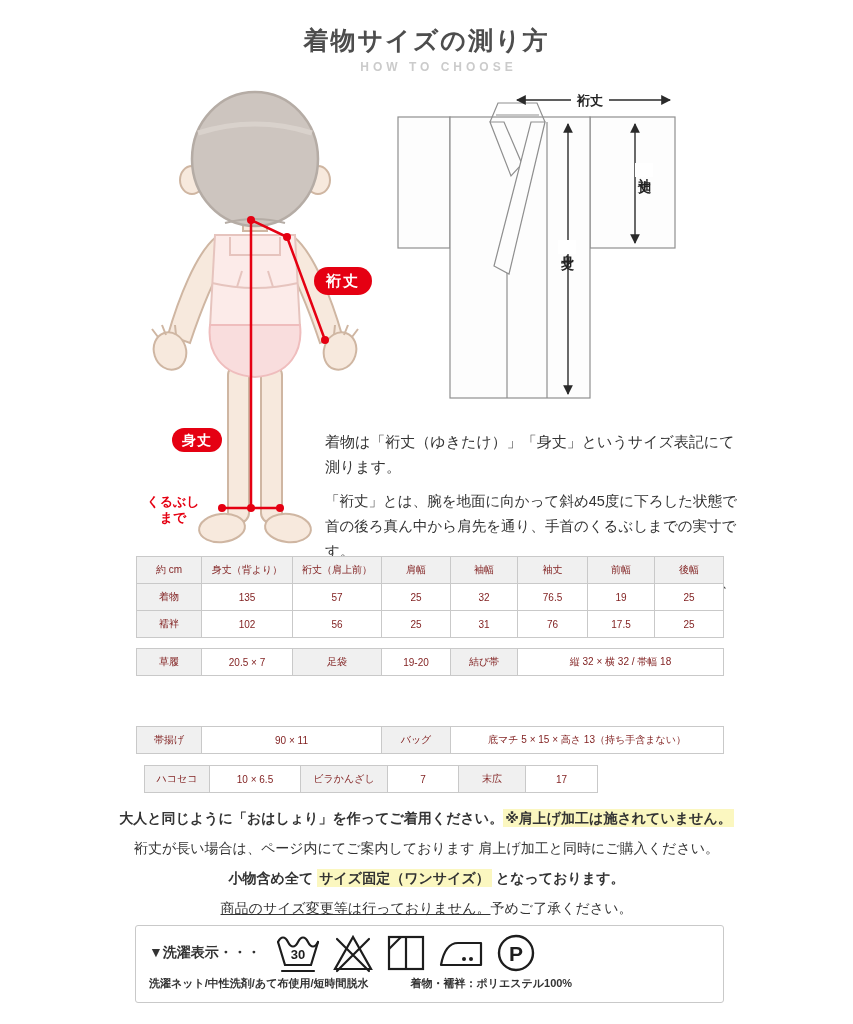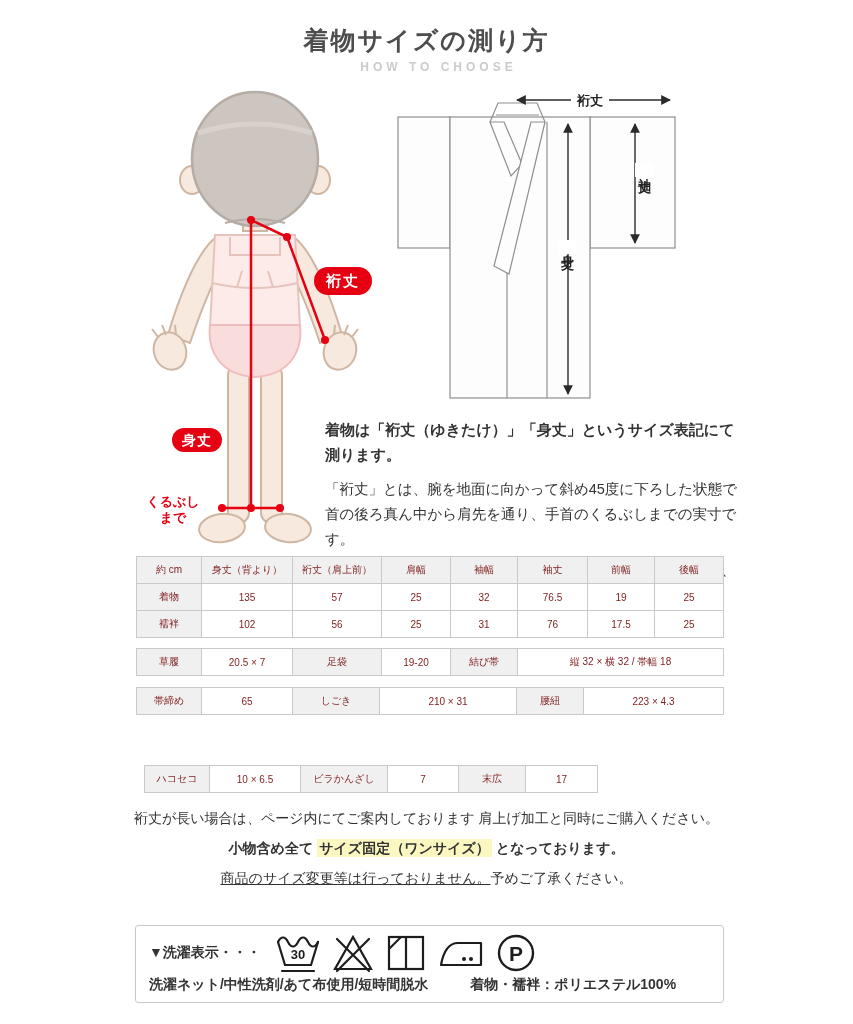--- a/index.html
+++ b/index.html
@@ -19,21 +19,21 @@
 
   
   .kimono-label{background:#fff;color:#222;font-size:13px;font-weight:bold;}
   .kl-top{left:571px;top:92px;padding:0 6px;height:18px;line-height:18px;}
   .kl-vert{writing-mode:vertical-rl;text-orientation:upright;letter-spacing:3px;padding:4px 0;}
   .kl-sode{left:635px;top:163px;}
   .kl-mi{left:558px;top:240px;}
 
   
   .desc{left:325px;top:417px;width:420px;font-size:14.5px;line-height:25px;color:#333;}
-  .desc .intro{font-weight:bold;font-size:15px;margin:0 0 10px 0;}
+  .desc .intro{font-weight:normal;font-size:15px;margin:12px 0 10px 0;}
   .desc p{margin:0 0 6px 0;}
 
   
   table.tbl{border-collapse:collapse;table-layout:fixed;position:absolute;background:#fff;}
   table.tbl th,table.tbl td{border:1px solid #c9c9c9;text-align:center;vertical-align:middle;
     font-size:10px;font-weight:normal;color:#7f1d1d;padding:6px 2px;white-space:nowrap;overflow:hidden;background:#fff;}
   table.tbl .lab{background:#f0f0f0;}
 
   
   .notes{left:0;top:803px;width:853px;text-align:center;font-size:14px;color:#333;}
@@ -42,21 +42,21 @@
   .hl{background:#fbf7c0;padding:1px 2px;}
   .ul{text-decoration:underline;}
   .notes .sp{margin:0 4px;}
 
   
   .care-box{left:135px;top:925px;width:589px;height:78px;border:1px solid #c9c9c9;border-radius:3px;box-sizing:border-box;padding:5px 13px 6px 13px;background:#fff;}
   .care-row1{display:flex;align-items:center;height:44px;}
   .care-heading{font-size:14px;font-weight:bold;color:#333;margin-right:14px;white-space:nowrap;}
   .care-icons{display:flex;align-items:flex-start;gap:10px;}
   .care-icons svg{display:block;}
-  .care-row2{display:flex;align-items:center;font-size:14px;font-weight:bold;color:#333;margin-top:1px;}
+  .care-row2{display:flex;align-items:center;font-size:11px;font-weight:bold;color:#333;margin-top:1px;}
   .care-row2 .instr{white-space:nowrap;}
   .care-row2 .mat{white-space:nowrap;margin-left:42px;}
 </style>
 </head>
 <body>
 
 <div id="canvas">
 
   <div class="abs title">着物サイズの測り方</div>
   <div class="abs subtitle">HOW TO CHOOSE</div>
@@ -219,41 +219,37 @@
       <td class="lab">草履</td>
       <td>20.5 × 7</td>
       <td class="lab">足袋</td>
       <td>19-20</td>
       <td class="lab">結び帯</td>
       <td>縦 32 × 横 32 / 帯幅 18</td>
     </tr>
   </tbody>
     </table>
 
-  <table class="tbl" style="left:136px;top:687px;width:587px;">
+
+  <table class="tbl" style="left:136px;top:726px;width:587px;">
     <colgroup>
       <col style="width:65px">
-        <col style="width:91px">
-        <col style="width:87px">
-      <col style="width:137px">
-        <col style="width:67px">
-        <col style="width:140px">
+        <col style="width:180px">
+        <col style="width:69px">
+        <col style="width:273px">
     </colgroup>
     <tbody>
         <tr>
-      <td class="lab">帯締め</td>
-      <td>65</td>
-      <td class="lab">しごき</td>
-      <td>210 × 31</td>
-      <td class="lab">腰紐</td>
-      <td>223 × 4.3</td>
+      <td class="lab">帯揚げ</td>
+      <td>90 × 11</td>
+      <td class="lab">バッグ</td>
+      <td>底マチ 5 × 15 × 高さ 13（持ち手含まない）</td>
     </tr>
   </tbody>
     </table>
-
 
   <table class="tbl" style="left:136px;top:765px;width:453px;margin-left:8px;">
     <colgroup>
       <col style="width:65px">
         <col style="width:91px">
         <col style="width:87px">
       <col style="width:71px">
         <col style="width:67px">
         <col style="width:72px">
     </colgroup>
@@ -263,20 +259,23 @@
       <td>10 × 6.5</td>
       <td class="lab">ビラかんざし</td>
       <td>7</td>
       <td class="lab">末広</td>
       <td>17</td>
     </tr>
   </tbody>
     </table>
 
   <div class="abs notes">
+    <div class="b">
+      <span>大人と同じように「おはしょり」を作ってご着用ください。</span><span class="hl">※肩上げ加工は施されていません。</span>
+    </div>
     <div>裄丈が長い場合は、ページ内にてご案内しております 肩上げ加工と同時にご購入ください。</div>
     <div class="b">
       <span>小物含め全て</span><span class="hl sp">サイズ固定（ワンサイズ）</span><span>となっております。</span>
     </div>
     <div>
       <span class="ul">商品のサイズ変更等は行っておりません。</span><span>予めご了承ください。</span>
     </div>
   </div>
 
   <div class="abs care-box">

